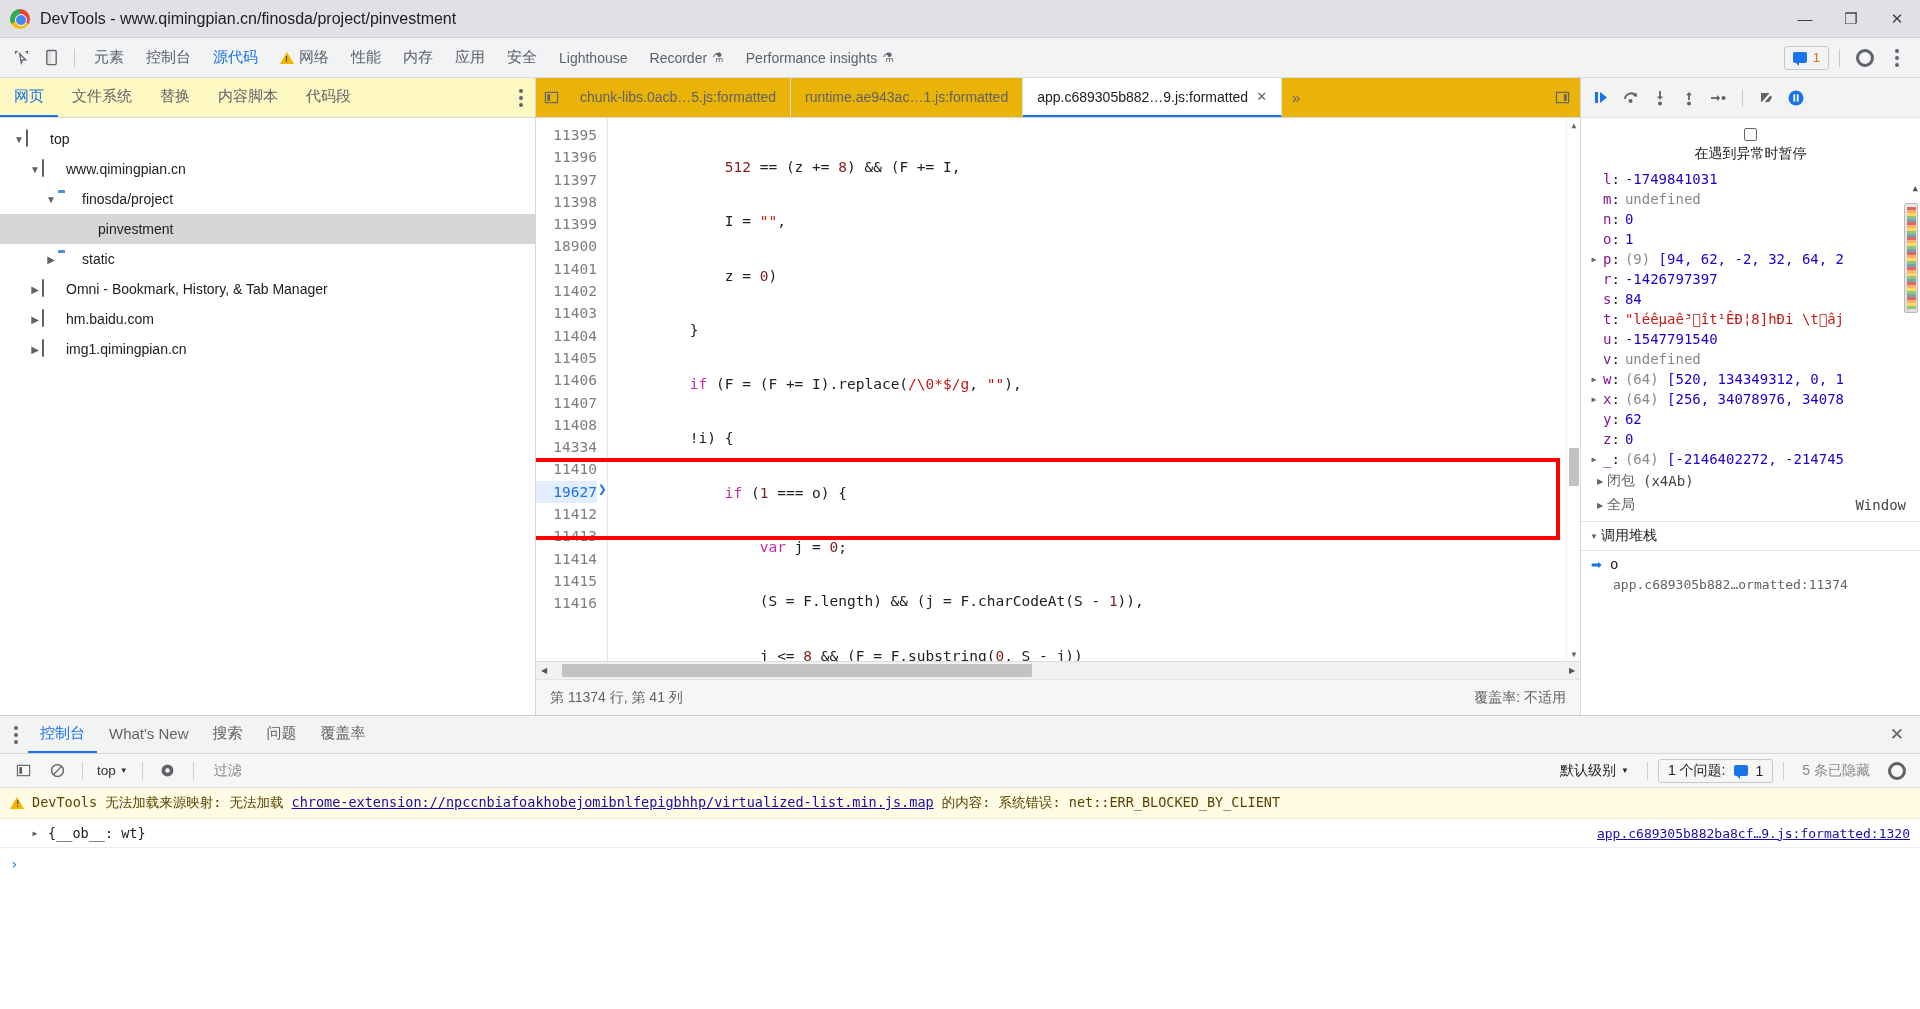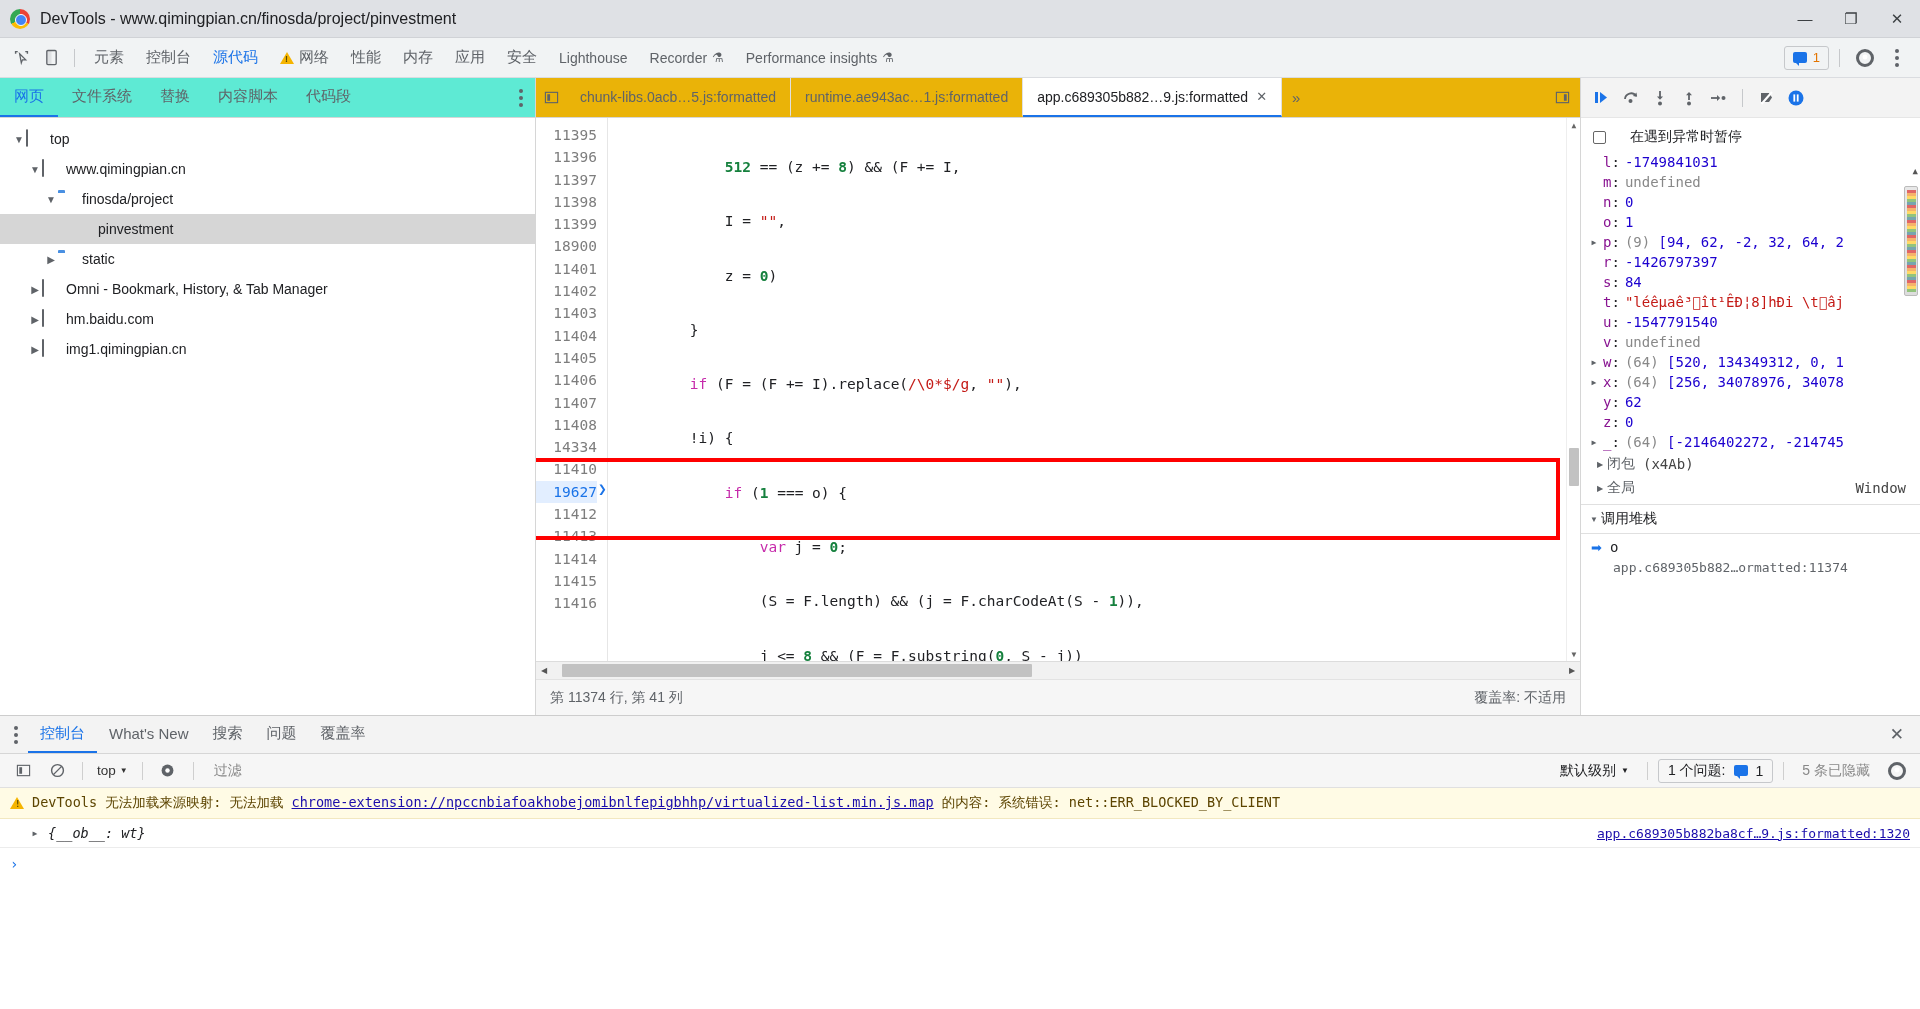--- a/index.html
+++ b/index.html
@@ -95,21 +95,21 @@
   .kebab { display:flex; flex-direction:column; gap:3px; }
   .kebab i { width:4px;height:4px;border-radius:50%;background:#5f6368; display:block;}
 
   
   .workspace { display:flex; height:638px; border-bottom:1px solid #cdcdcd; }
 
   
   .navigator { width:536px; border-right:1px solid #d6d6d6; display:flex; flex-direction:column; background:#fff;}
   .nav-tabs {
     height:40px; display:flex; align-items:stretch;
-    border-bottom:1px solid #d6d6d6; background:#5eead4;
+    border-bottom:1px solid #d6d6d6; background:#fef9c3;
   }
   .ntab {
     display:flex; align-items:center; padding:0 14px;
     font-size:15px; color:#5f6368; border-bottom:2px solid transparent;
   }
   .ntab.active { color:#1a73e8; border-bottom-color:#1a73e8; }
   .nav-more { margin-left:auto; display:flex; align-items:center; padding:0 12px; }
   .nav-tree { flex:1; overflow:auto; padding-top:6px; font-size:14px; color:#202124;}
   .trow { display:flex; align-items:center; height:30px; padding-right:8px; white-space:nowrap; }
   .trow.selected { background:#d6d6d6; }
@@ -149,21 +149,21 @@
     font-family:"DejaVu Sans Mono", monospace; font-size:14.5px; }
   .gutter {
     width:72px; flex:none; text-align:right; padding-right:10px;
     color:#7d7d7d; background:#fff; border-right:1px solid #e6e6e6; padding-top:6px;
   }
   .gutter div { height:22.3px; line-height:22.3px; }
   .gutter div.cur { color:#1a73e8; background:#e2eeff; }
   .codearea { flex:1; padding-top:6px; padding-left:12px; overflow:hidden; white-space:pre; position:relative;}
   .codearea div { height:22.3px; line-height:22.3px; color:#202124; }
   .kw { color:#c62bab; }
-  .num { color:#15803d;font-weight:bold; }
+  .num { color:#7f1d1d; }
   .str { color:#c41a16; }
   .re  { color:#c41a16; }
   .cur-marker {
     position:absolute; left:62px; top:0; color:#1a73e8;
   }
   .redbox {
     position:absolute; border:4px solid #ff0000; pointer-events:none;
   }
   .vscroll {
     position:absolute; right:0; top:0; bottom:0; width:14px; background:#fff;
@@ -190,21 +190,21 @@
     border-top:1px solid #e2e2e2;
   }
 
   
   .debugger { width:340px; flex:none; border-left:1px solid #d6d6d6; display:flex; flex-direction:column; background:#fff;}
   .dbg-toolbar {
     height:40px; display:flex; align-items:center; gap:3px; padding:0 8px;
     border-bottom:1px solid #e6e6e6; background:#f3f3f3;
   }
   .dbg-btn { width:26px;height:26px;display:flex;align-items:center;justify-content:center;}
-  .pause-excp { display:flex; align-items:center; gap:24px; padding:10px 12px 6px 12px; font-size:14px;color:#202124;}
+  .pause-excp { display:flex; align-items:center; gap:4px; padding:10px 12px 6px 12px; font-size:14px;color:#202124;flex-direction:column;}
   .chk { width:13px;height:13px;border:1.5px solid #666; border-radius:2px; flex:none;}
   .scope-list { font-family:"DejaVu Sans Mono", monospace; font-size:14px; padding-left:6px; position:relative;}
   .srow { display:flex; align-items:center; height:20px; white-space:nowrap; overflow:hidden;}
   .sarrow { width:14px; text-align:center; font-size:8px; color:#5f6368; flex:none;}
   .skey { color:#881391; padding-left:2px;}
   .scolon { color:#202124; margin-right:5px;}
   .sval-num { color:#1c00cf; }
   .sval-undef { color:#888; }
   .sval-str { color:#c41a16; }
   .sval-arr-count { color:#888; }
@@ -267,21 +267,21 @@
     background:#fffbe5; border-bottom:1px solid #f2e8c0;
     display:flex; align-items:center; gap:8px; padding:6px 10px; color:#5c4400;
     position:relative;
   }
   .msg-warn a { color:#1a0dab; text-decoration:underline; }
   .msg-obj {
     display:flex; align-items:center; gap:6px; padding:6px 10px 6px 28px;
     border-bottom:1px solid #ececec; position:relative;
     font-family:"DejaVu Sans Mono", monospace; font-size:13.5px;
   }
-  .msg-obj .objtext { color:#202124; font-style:italic;}
+  .msg-obj .objtext { color:#202124; }
   .msg-src { margin-left:auto; color:#1a0dab; text-decoration:underline; font-size:13px;}
   .prompt-row { display:flex; align-items:center; padding:8px 10px; gap:8px; }
   .prompt-chev { color:#1a73e8; font-size:14px; font-family:"DejaVu Sans Mono",monospace;}
   .filler { flex:1; background:#fff; }
 </style>
 </head>
 <body>
 
 <div class="titlebar">
   <div class="chrome-logo"></div>

